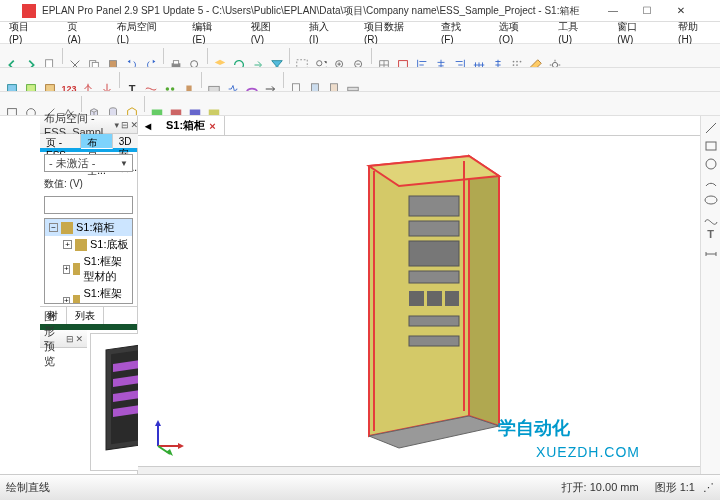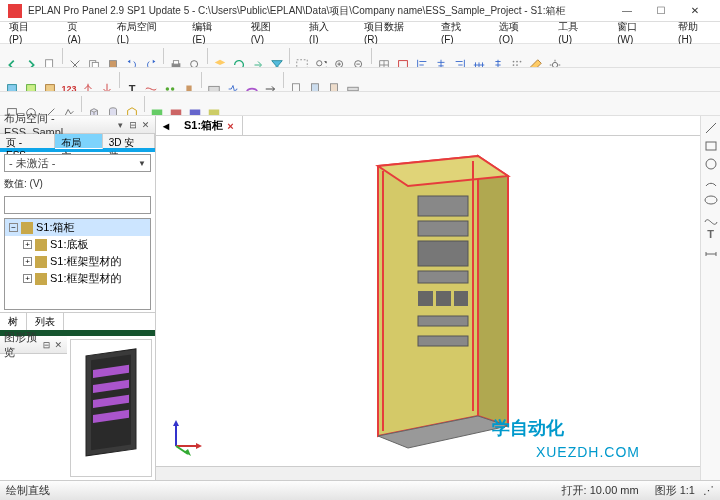--- a/index.html
+++ b/index.html
@@ -1,30 +1,30 @@
 <!DOCTYPE html>
 <html><head>
 <meta charset="utf-8">
 <style>
 *{box-sizing:border-box;margin:0;padding:0;font-family:"Microsoft YaHei","Segoe UI",sans-serif;font-size:11px;}
 body{width:720px;height:500px;background:#f0f0f0;display:flex;flex-direction:column;overflow:hidden;}
-.titlebar{height:22px;background:#fff;display:flex;align-items:center;padding:0 8px;border-bottom:1px solid #ddd;}
+.titlebar{height:22px;background:#fff;display:flex;align-items:center;padding:0 22px;border-bottom:1px solid #ddd;}
 .titlebar .ico{width:14px;height:14px;background:#e63c3c;margin-right:6px;}
 .titlebar .t{flex:1;font-size:10px;color:#333;white-space:nowrap;overflow:hidden;}
 .winbtns{display:flex;}
 .winbtn{width:34px;height:20px;display:flex;align-items:center;justify-content:center;color:#555;font-size:10px;}
 .winbtn.close{color:#333;}
 .menubar{height:22px;background:#fff;display:flex;align-items:center;padding:0 4px;gap:16px;border-bottom:1px solid #e4e4e4;}
 .menuitem{padding:2px 5px;font-size:10px;color:#222;}
 .toolbar{height:24px;background:#f8f8f8;border-bottom:1px solid #e0e0e0;display:flex;align-items:center;padding:0 3px;gap:1px;overflow:hidden;}
 .tbtn{width:18px;height:18px;display:flex;align-items:center;justify-content:center;border:1px solid transparent;margin-top:18px;}
 .tbtn svg{width:14px;height:14px;}
 .tsep{width:1px;height:16px;background:#ccc;margin:0 2px;}
 .main{flex:1;display:flex;min-height:0;}
-.sidebar{width:156px;background:#fff;border-right:1px solid #ccc;display:flex;flex-direction:column;}
+.sidebar{width:138px;background:#fff;border-right:1px solid #ccc;display:flex;flex-direction:column;padding-left:40px;}
 .panelhdr{height:18px;background:linear-gradient(#fdfdfd,#eaeaea);border-bottom:1px solid #ccc;display:flex;align-items:center;padding:0 4px;font-size:10px;color:#333;}
 .panelhdr .spacer{flex:1;}
 .panelhdr .pbtn{width:12px;height:12px;margin-left:2px;display:flex;align-items:center;justify-content:center;font-size:9px;color:#555;}
 .tabs{height:18px;display:flex;border-bottom:4px solid #0ea5e9;}
 .tab{padding:2px 6px;font-size:10px;border-right:1px solid #ccc;background:#f4f4f4;}
 .tab.active{background:#7dd3fc;border-bottom:1px solid #fff;margin-bottom:-1px;}
 .field{padding:3px 4px;font-size:10px;color:#333;}
 .select{margin:2px 4px;height:18px;border:1px solid #999;background:#fff;display:flex;align-items:center;padding:0 4px;font-size:10px;color:#444;}
 .select .arr{margin-left:auto;font-size:8px;}
 .tree{flex:1;border:1px solid #999;margin:2px 4px;background:#fff;overflow:auto;font-size:10px;min-height:70px;}
@@ -37,24 +37,24 @@
 .btab.active{background:#fff;}
 .preview{height:150px;border-top:6px solid #14532d;display:flex;flex-direction:row;}
 .pview{flex:1;background:#fff;margin:3px;border:1px solid #ccc;display:flex;align-items:center;justify-content:center;}
 .canvas{flex:1;display:flex;flex-direction:column;background:#fff;}
 .ctab{height:20px;border-bottom:1px solid #ccc;display:flex;align-items:center;}
 .ctabitem{padding:2px 8px;font-size:10px;background:#fff;border-right:1px solid #ccc;display:flex;align-items:center;gap:4px;}
 .ctabitem .x{color:#c33;font-weight:bold;}
 .viewport{flex:1;position:relative;background:#fff;display:flex;align-items:center;justify-content:center;}
 .axis{position:absolute;left:10px;bottom:10px;width:40px;height:40px;}
 .watermark{position:absolute;bottom:6px;right:60px;font-size:14px;color:#0099cc;font-weight:normal;letter-spacing:1px;}
-.cnwm{position:absolute;bottom:26px;right:136px;font-size:18px;color:#0099cc;font-weight:bold;}
+.cnwm{position:absolute;bottom:26px;right:130px;font-size:18px;color:#0099cc;font-weight:bold;}
 .rtoolbar{width:20px;background:#f8f8f8;border-left:1px solid #ddd;display:flex;flex-direction:column;align-items:center;padding-top:4px;gap:2px;}
 .rtb{width:16px;height:16px;}
-.statusbar{height:20px;background:linear-gradient(#fdfdfd,#e4e4e4);border-top:1px solid #ccc;display:flex;align-items:center;padding:0 6px;font-size:10px;color:#333;}
+.statusbar{height:26px;background:linear-gradient(#fdfdfd,#e4e4e4);border-top:1px solid #ccc;display:flex;align-items:center;padding:0 6px;font-size:10px;color:#333;}
 .statusbar .sp{flex:1;}
 .cabinet{position:relative;width:200px;height:330px;}
 .sscroll{height:14px;background:#f0f0f0;border-top:1px solid #ccc;}
 </style>
 </head>
 <body>
 
 <div class="titlebar">
   <div class="ico"></div>
   <div class="t">EPLAN Pro Panel 2.9 SP1 Update 5 - C:\Users\Public\EPLAN\Data\项目\Company name\ESS_Sample_Project - S1:箱柜</div>

